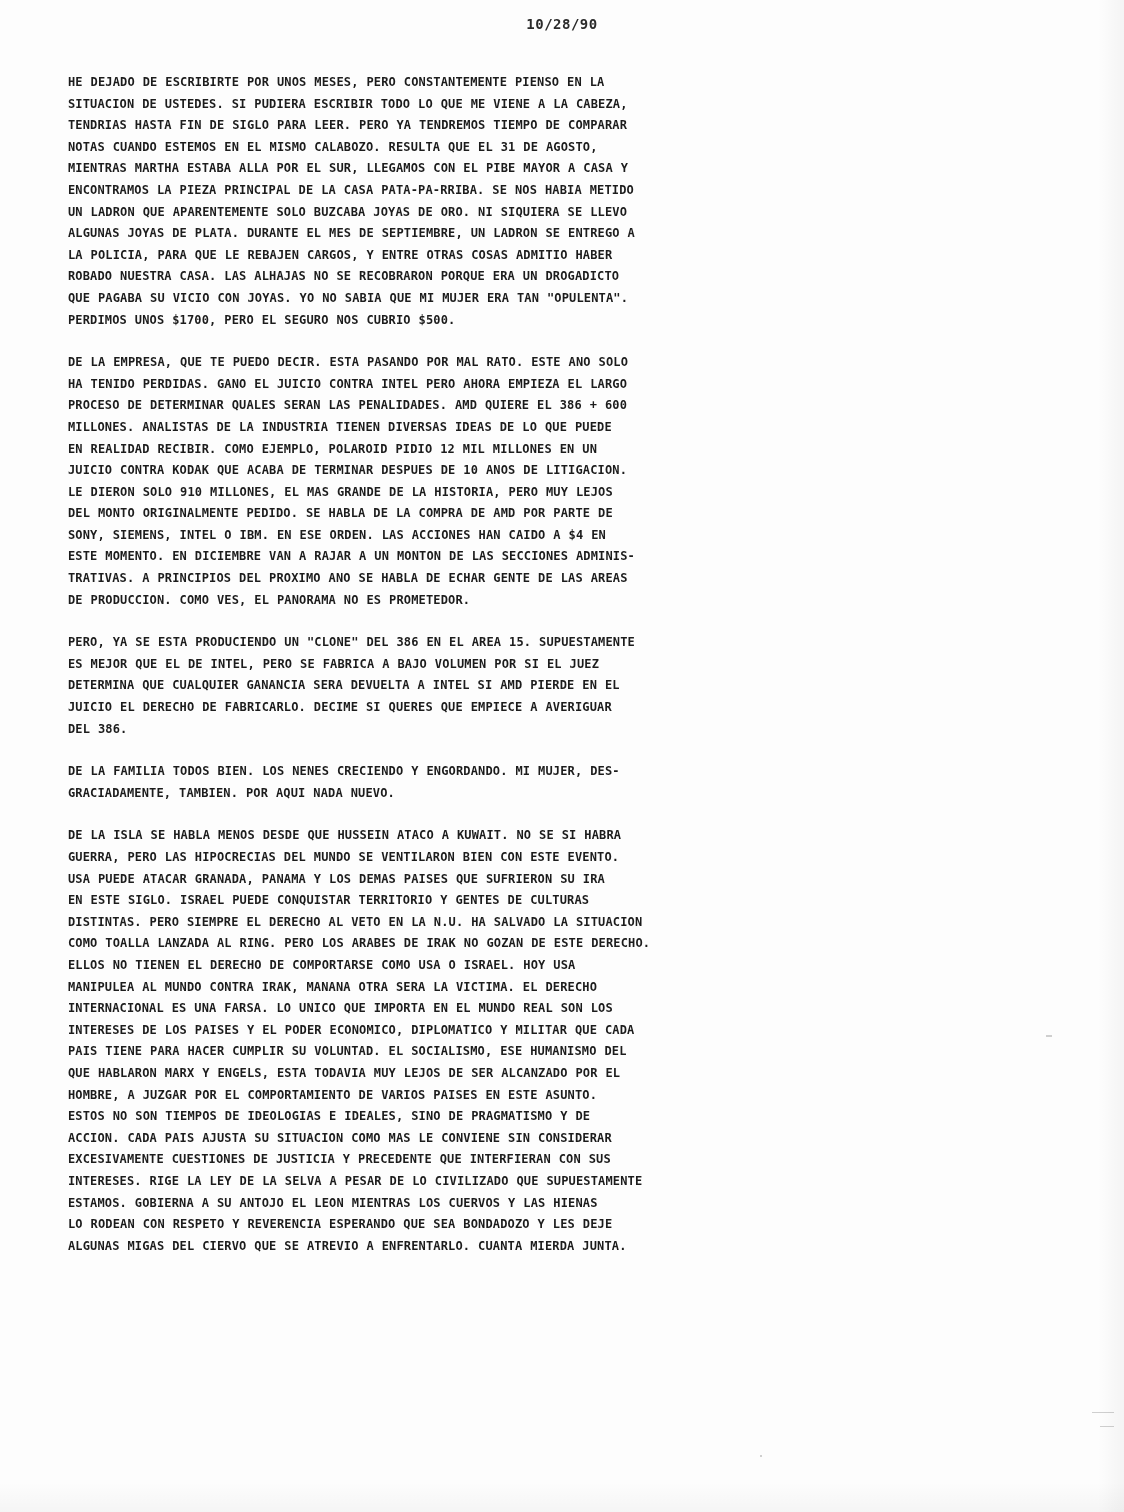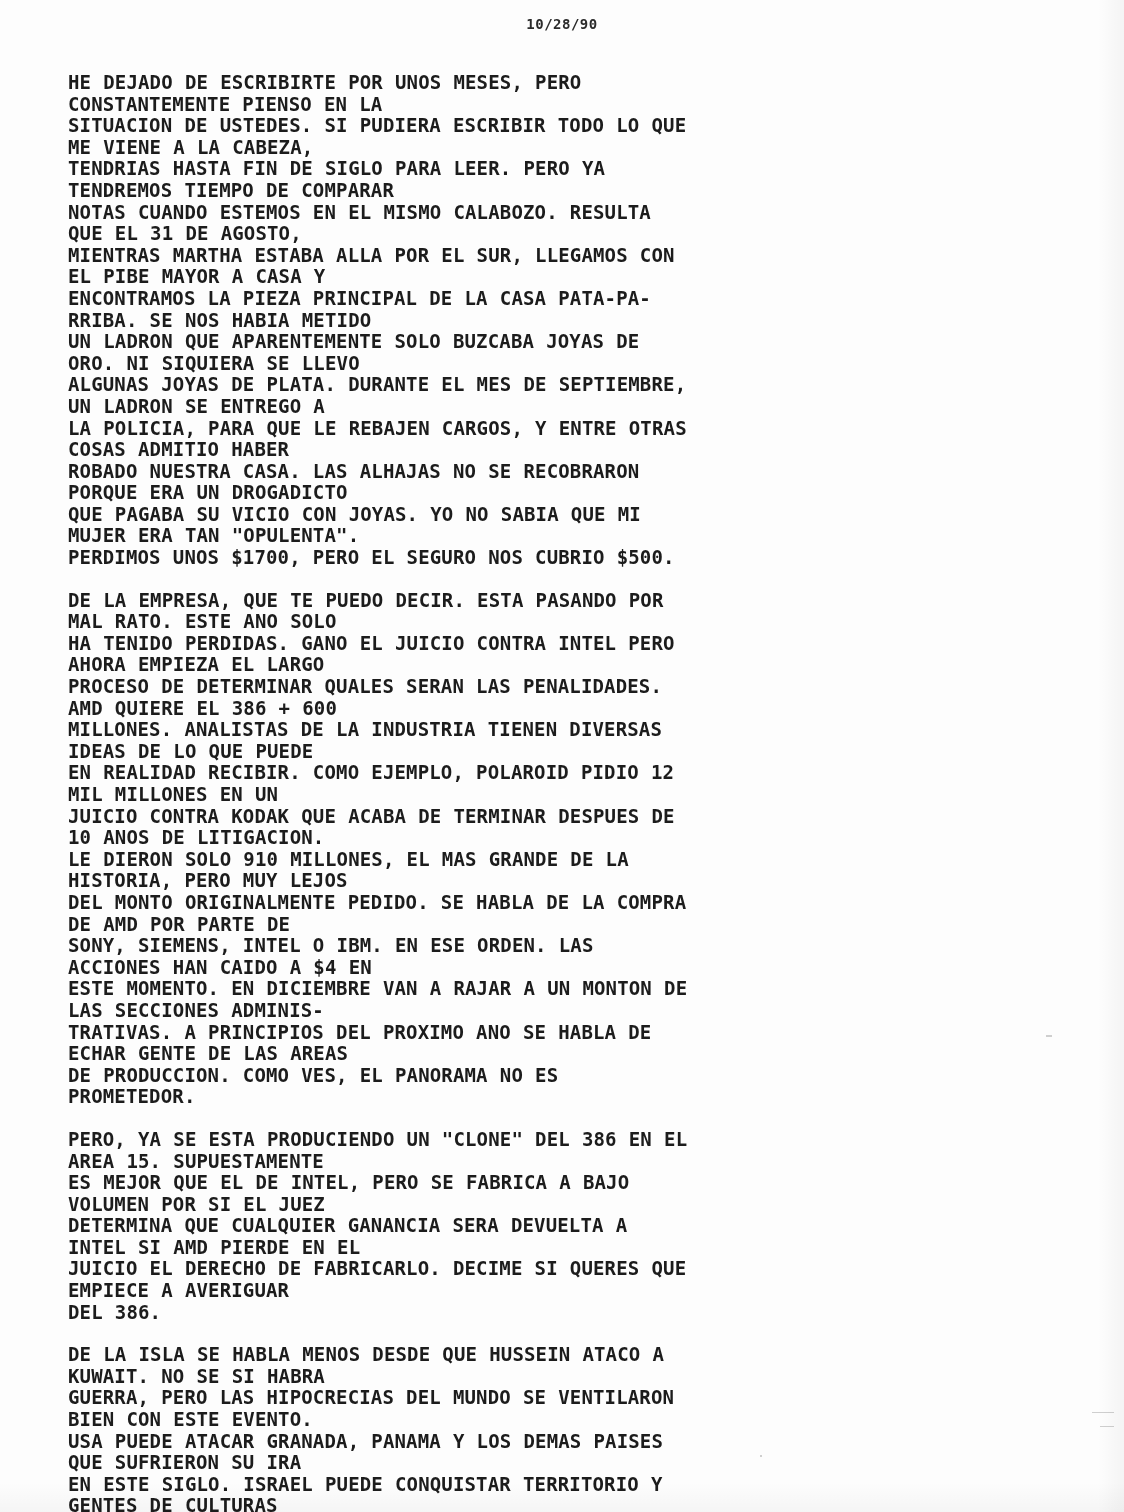--- a/index.html
+++ b/index.html
@@ -55,21 +55,21 @@
     font-weight: 700;
   }
   .body-text {
     position: absolute;
     top: 72px;
     left: 68px;
     width: 620px;
     color: #1c1c1c;
   }
   .para {
-    font-size: 19px;
+    font-size: 12px;
     line-height: 21.6px;
     letter-spacing: 0.15px;
     font-weight: 700;
     white-space: pre-wrap;
     margin: 0 0 21px 0;
     word-spacing: 0.5px;
   }
   .para:last-child { margin-bottom: 0; }
 </style>
 </head>
@@ -102,42 +102,42 @@
 DEL MONTO ORIGINALMENTE PEDIDO. SE HABLA DE LA COMPRA DE AMD POR PARTE DE
 SONY, SIEMENS, INTEL O IBM. EN ESE ORDEN. LAS ACCIONES HAN CAIDO A $4 EN
 ESTE MOMENTO. EN DICIEMBRE VAN A RAJAR A UN MONTON DE LAS SECCIONES ADMINIS-
 TRATIVAS. A PRINCIPIOS DEL PROXIMO ANO SE HABLA DE ECHAR GENTE DE LAS AREAS
 DE PRODUCCION. COMO VES, EL PANORAMA NO ES PROMETEDOR.</p>
     <p class="para">PERO, YA SE ESTA PRODUCIENDO UN "CLONE" DEL 386 EN EL AREA 15. SUPUESTAMENTE
 ES MEJOR QUE EL DE INTEL, PERO SE FABRICA A BAJO VOLUMEN POR SI EL JUEZ
 DETERMINA QUE CUALQUIER GANANCIA SERA DEVUELTA A INTEL SI AMD PIERDE EN EL
 JUICIO EL DERECHO DE FABRICARLO. DECIME SI QUERES QUE EMPIECE A AVERIGUAR
 DEL 386.</p>
+    <p class="para">DE LA FAMILIA TODOS BIEN. LOS NENES CRECIENDO Y ENGORDANDO. MI MUJER, DES-
+GRACIADAMENTE, TAMBIEN. POR AQUI NADA NUEVO.</p>
     <p class="para">DE LA ISLA SE HABLA MENOS DESDE QUE HUSSEIN ATACO A KUWAIT. NO SE SI HABRA
 GUERRA, PERO LAS HIPOCRECIAS DEL MUNDO SE VENTILARON BIEN CON ESTE EVENTO.
 USA PUEDE ATACAR GRANADA, PANAMA Y LOS DEMAS PAISES QUE SUFRIERON SU IRA
 EN ESTE SIGLO. ISRAEL PUEDE CONQUISTAR TERRITORIO Y GENTES DE CULTURAS
 DISTINTAS. PERO SIEMPRE EL DERECHO AL VETO EN LA N.U. HA SALVADO LA SITUACION
 COMO TOALLA LANZADA AL RING. PERO LOS ARABES DE IRAK NO GOZAN DE ESTE DERECHO.
 ELLOS NO TIENEN EL DERECHO DE COMPORTARSE COMO USA O ISRAEL. HOY USA
 MANIPULEA AL MUNDO CONTRA IRAK, MANANA OTRA SERA LA VICTIMA. EL DERECHO
 INTERNACIONAL ES UNA FARSA. LO UNICO QUE IMPORTA EN EL MUNDO REAL SON LOS
 INTERESES DE LOS PAISES Y EL PODER ECONOMICO, DIPLOMATICO Y MILITAR QUE CADA
 PAIS TIENE PARA HACER CUMPLIR SU VOLUNTAD. EL SOCIALISMO, ESE HUMANISMO DEL
 QUE HABLARON MARX Y ENGELS, ESTA TODAVIA MUY LEJOS DE SER ALCANZADO POR EL
 HOMBRE, A JUZGAR POR EL COMPORTAMIENTO DE VARIOS PAISES EN ESTE ASUNTO.
 ESTOS NO SON TIEMPOS DE IDEOLOGIAS E IDEALES, SINO DE PRAGMATISMO Y DE
 ACCION. CADA PAIS AJUSTA SU SITUACION COMO MAS LE CONVIENE SIN CONSIDERAR
 EXCESIVAMENTE CUESTIONES DE JUSTICIA Y PRECEDENTE QUE INTERFIERAN CON SUS
 INTERESES. RIGE LA LEY DE LA SELVA A PESAR DE LO CIVILIZADO QUE SUPUESTAMENTE
 ESTAMOS. GOBIERNA A SU ANTOJO EL LEON MIENTRAS LOS CUERVOS Y LAS HIENAS
 LO RODEAN CON RESPETO Y REVERENCIA ESPERANDO QUE SEA BONDADOZO Y LES DEJE
 ALGUNAS MIGAS DEL CIERVO QUE SE ATREVIO A ENFRENTARLO. CUANTA MIERDA JUNTA.</p>
-    <p class="para">DE LA FAMILIA TODOS BIEN. LOS NENES CRECIENDO Y ENGORDANDO. MI MUJER, DES-
-GRACIADAMENTE, TAMBIEN. POR AQUI NADA NUEVO.</p>
   </div>
 
   <span class="speck" style="left:1046px; top:1035px; width:6px; height:2px;"></span>
   <span class="speck" style="left:1092px; top:1412px; width:22px; height:1px;"></span>
   <span class="speck" style="left:1100px; top:1426px; width:14px; height:1px;"></span>
   <span class="speck" style="left:760px; top:1455px; width:2px; height:2px;"></span>
 
   <div class="scan-edge-right"></div>
   <div class="scan-edge-bottom"></div>
 </div>

